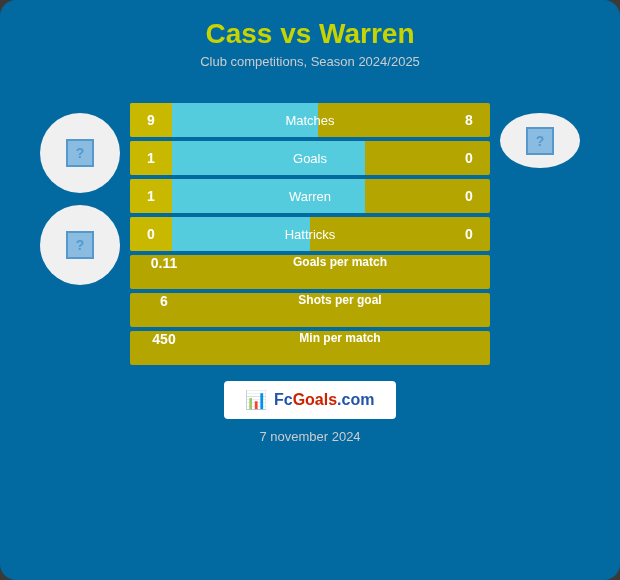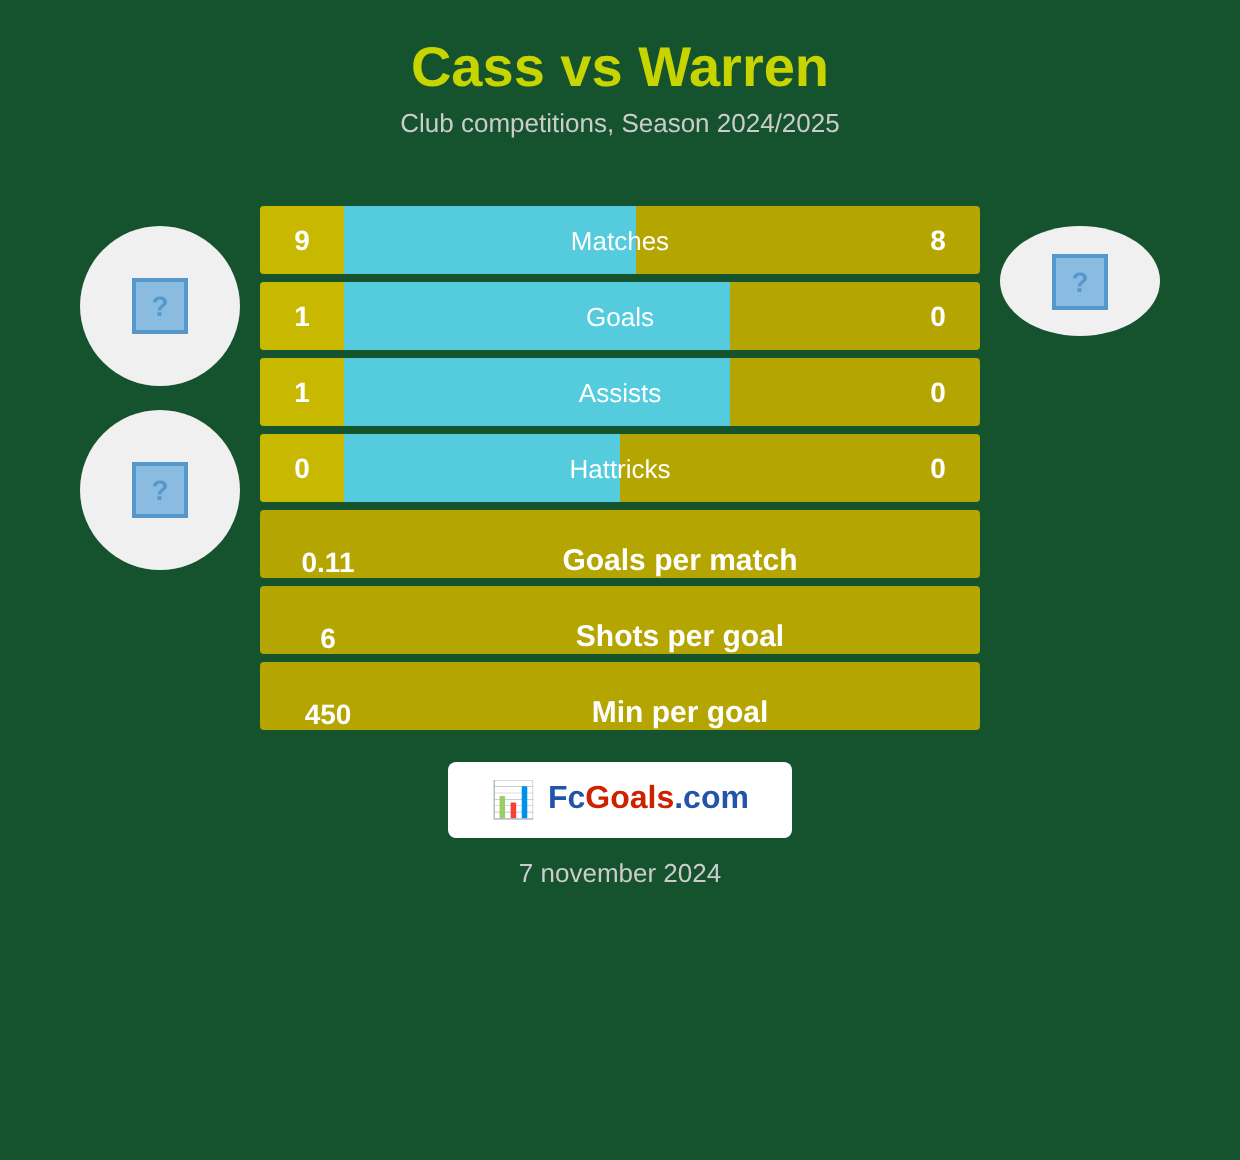--- a/index.html
+++ b/index.html
@@ -10,25 +10,26 @@
       font-family: Arial, sans-serif;
       display: flex;
       flex-direction: column;
       align-items: center;
       overflow: hidden;
     }
 
     .page-container {
       width: 620px;
       height: 580px;
-      background: #14532d;
+      background: #0369a1;
       display: flex;
       flex-direction: column;
       align-items: center;
       padding: 18px 20px 10px;
+      border-radius: 16px;
     }
 
     .title {
       font-size: 28px;
       font-weight: bold;
       color: #c8d400;
       margin-bottom: 4px;
       text-align: center;
     }
 
@@ -166,40 +167,40 @@
     .bar-fill {
       height: 100%;
       background: #55ccdd;
       z-index: 1;
     }
 
     
     .stat-row-simple {
       display: flex;
       flex-direction: row;
-      align-items: flex-end;
+      align-items: flex-start;
       height: 34px;
       background: #b5a500;
       border-radius: 2px;
       overflow: hidden;
     }
 
     .stat-left-val-simple {
       min-width: 60px;
       text-align: center;
       font-size: 14px;
       font-weight: bold;
       color: #fff;
       padding-left: 8px;
     }
 
     .stat-label-simple {
       flex: 1;
       text-align: center;
-      font-size: 15px;
+      font-size: 12px;
       font-weight: bold;
       color: #fff;
     }
 
     .logo-area {
       margin-top: 16px;
       background: #fff;
       border-radius: 4px;
       padding: 8px 22px;
       display: flex;
@@ -264,21 +265,21 @@
           <div class="bar-fill" style="width:70%;"></div>
           <span class="bar-label">Goals</span>
         </div>
         <div class="stat-right-value">0</div>
       </div>
 
       <div class="stat-row">
         <div class="stat-left-value">1</div>
         <div class="bar-container">
           <div class="bar-fill" style="width:70%;"></div>
-          <span class="bar-label">Assists</span>
+          <span class="bar-label">Warren</span>
         </div>
         <div class="stat-right-value">0</div>
       </div>
 
       <div class="stat-row">
         <div class="stat-left-value">0</div>
         <div class="bar-container">
           <div class="bar-fill" style="width:50%;"></div>
           <span class="bar-label">Hattricks</span>
         </div>
@@ -290,21 +291,21 @@
         <div class="stat-label-simple">Goals per match</div>
       </div>
 
       <div class="stat-row-simple">
         <div class="stat-left-val-simple">6</div>
         <div class="stat-label-simple">Shots per goal</div>
       </div>
 
       <div class="stat-row-simple">
         <div class="stat-left-val-simple">450</div>
-        <div class="stat-label-simple">Min per goal</div>
+        <div class="stat-label-simple">Min per match</div>
       </div>
 
     </div>
 
     <div class="right-avatars">
       <div class="avatar-oval">
         <div class="avatar-placeholder">?</div>
       </div>
     </div>
   </div>

